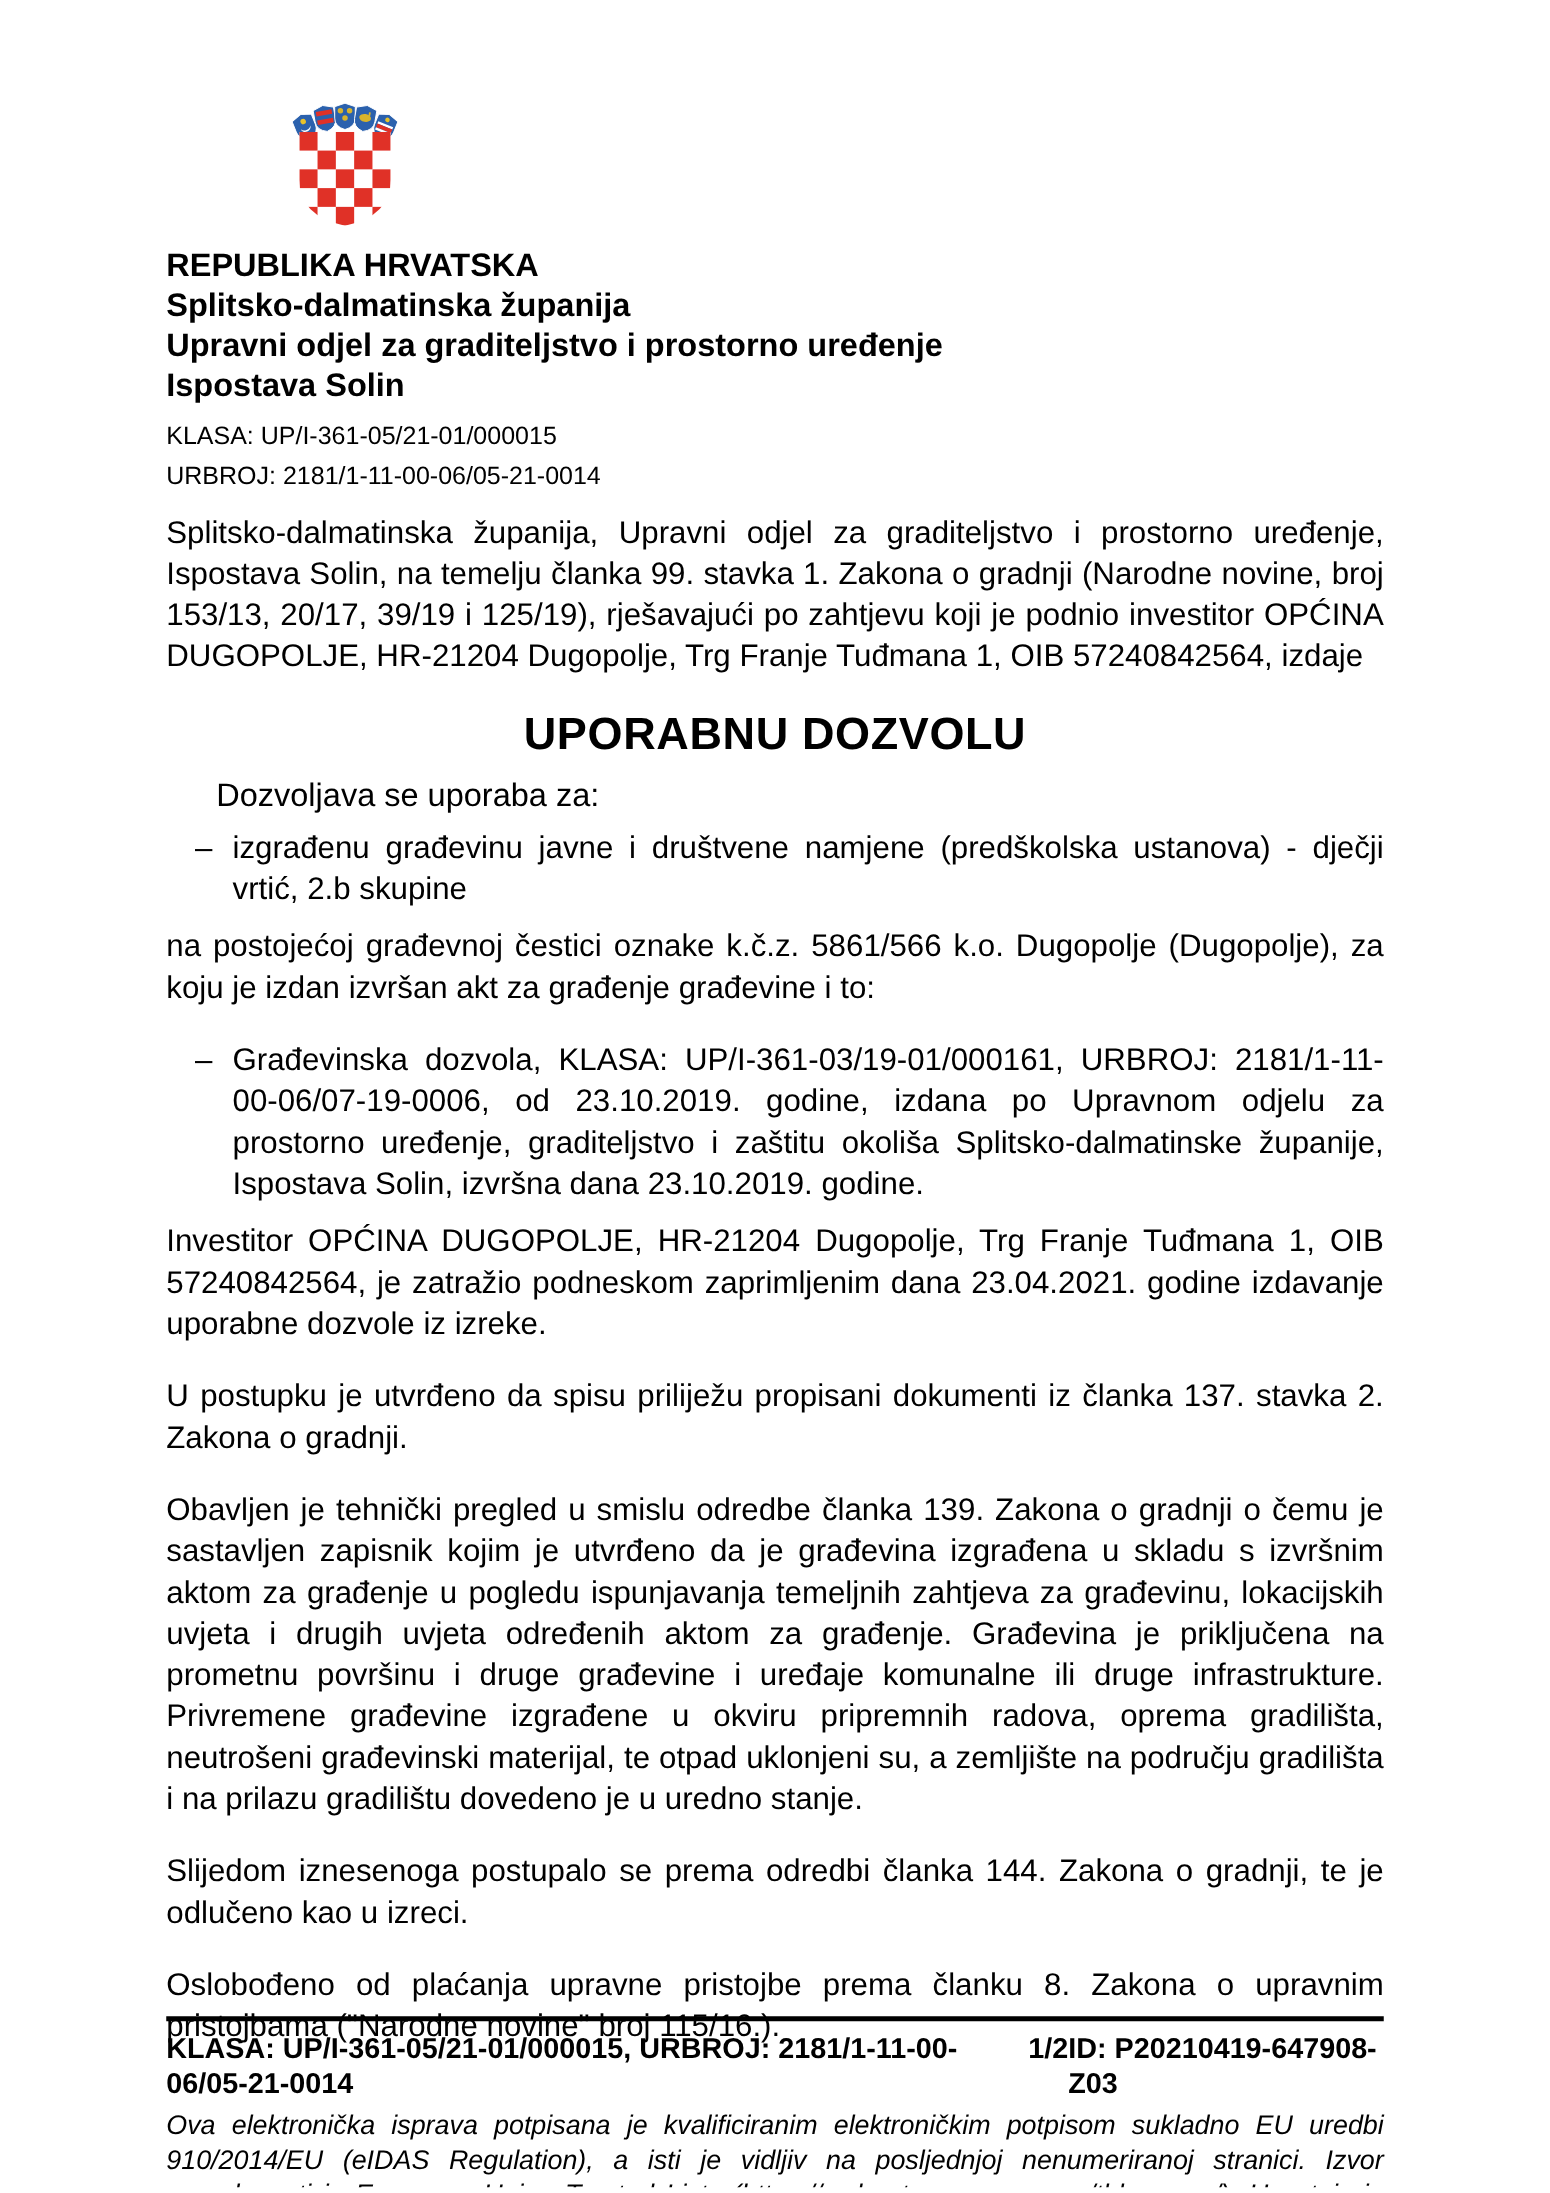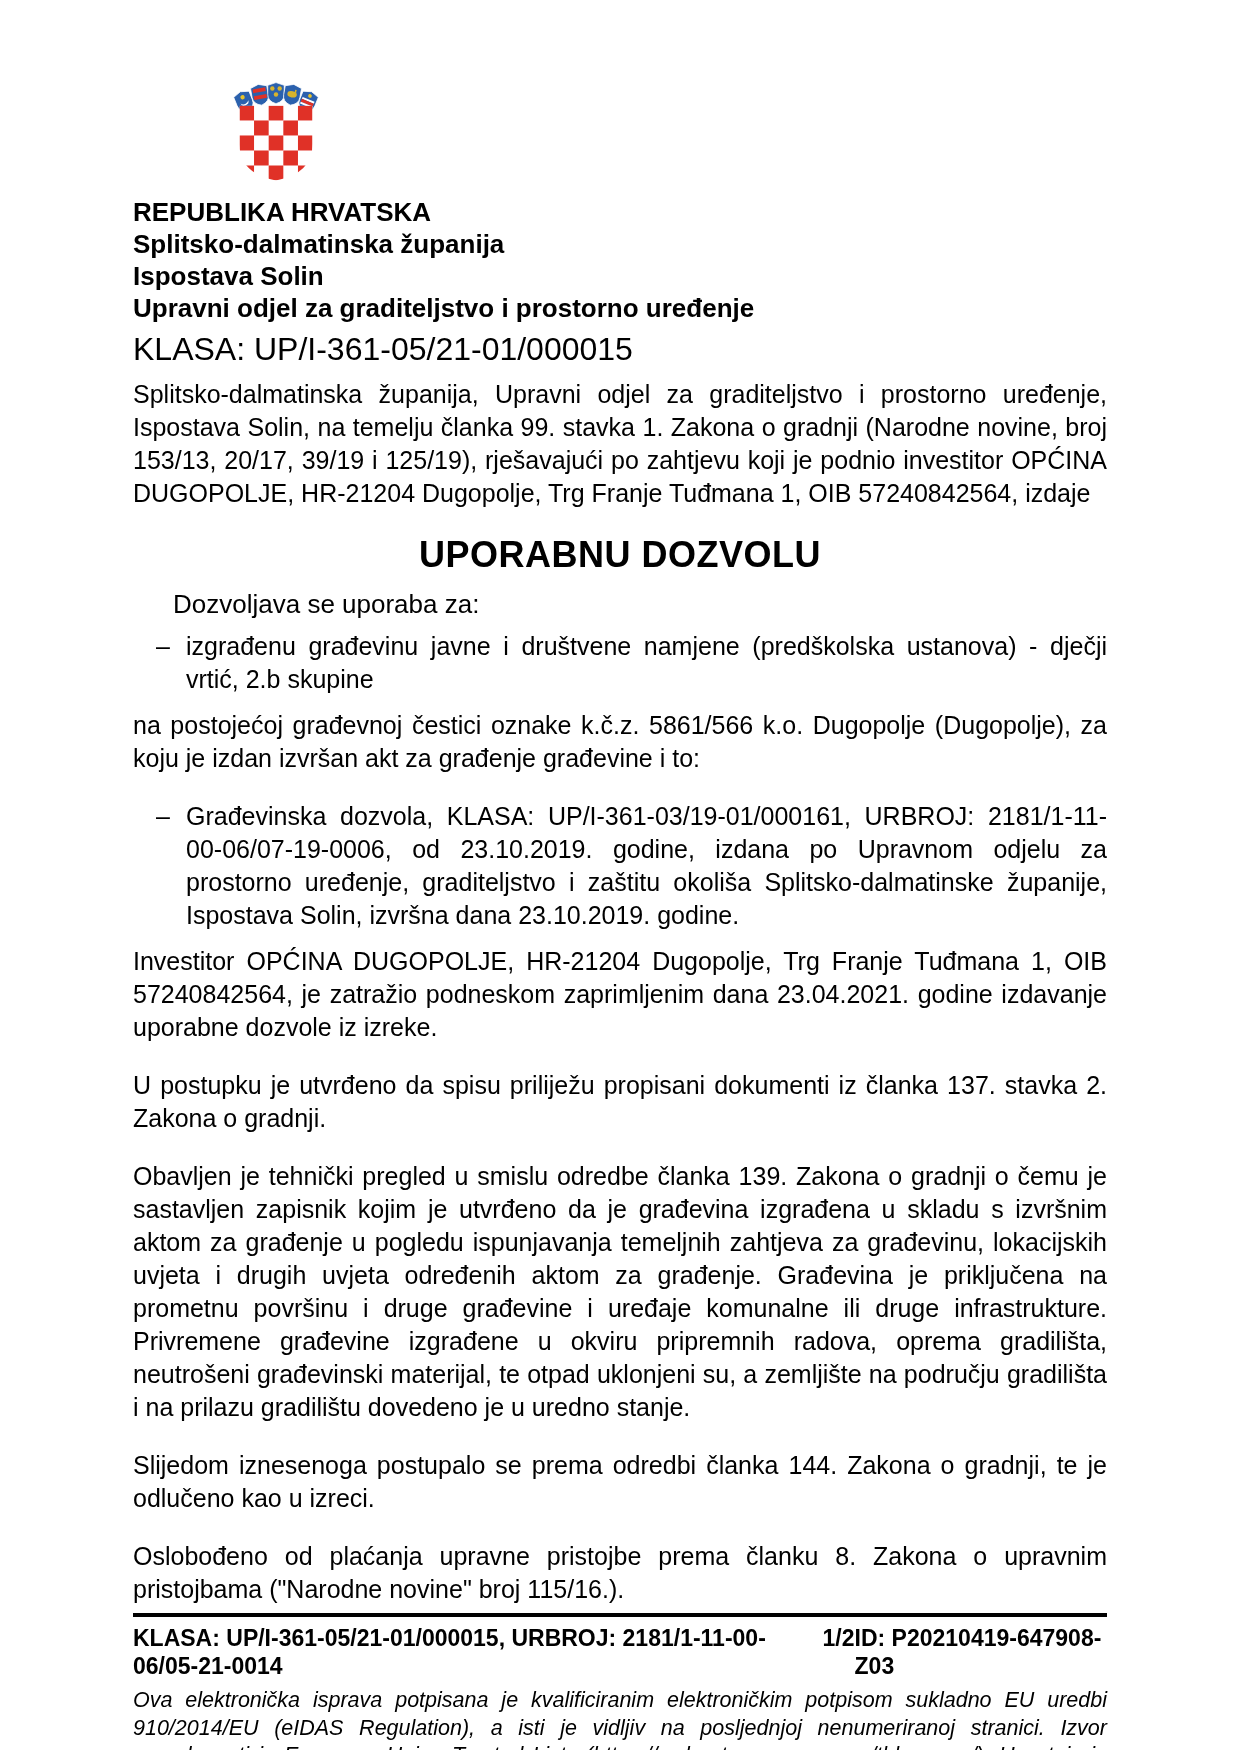--- a/index.html
+++ b/index.html
@@ -7,21 +7,21 @@
     position:relative;
     width:1240px; height:1750px;
     background:#ffffff;
     color:#000000;
     font-family:"Liberation Sans","DejaVu Sans",sans-serif;
     overflow:hidden;
   }
   .content { position:absolute; left:133px; top:78px; width:974px; }
   .coa { margin-left:97px; width:92px; height:108px; }
   .org-block { margin-top:10px; font-weight:bold; font-size:26px; line-height:32px; }
-  .meta-block { margin-top:9px; font-size:32px; line-height:32px; }
+  .meta-block { margin-top:9px; font-size:20px; line-height:32px; }
   .par { margin-top:13px; font-size:25px; line-height:33px; text-align:justify; }
   .doc-title { margin-top:5px; font-size:36px; font-weight:bold; text-align:center; line-height:40px; letter-spacing:0.5px; }
   .lead { margin-top:13px; font-size:26px; line-height:33px;margin-left:40px; }
   .list-item { margin-top:9px; display:flex; font-size:25px; line-height:33px; }
   .dash { flex:0 0 30px; margin-left:23px; }
   .item-text { flex:1; text-align:justify; }
   .section-heading { margin-top:23px; font-size:26px; font-weight:bold; text-align:center; line-height:40px; letter-spacing:0.5px; }
   .footer { position:absolute; left:133px; width:974px; top:1613px; border-top:4px solid #000000; }
   .footer-row { display:flex; justify-content:space-between; align-items:baseline; font-weight:bold; font-size:23px; line-height:28px; margin-top:7px; }
   .disclaimer { margin-top:7px; font-style:italic; font-size:21.5px; line-height:27.5px; text-align:justify; }
@@ -89,26 +89,27 @@
               <rect x="42" y="95.6" width="16" height="16.4"></rect>
               <rect x="74" y="95.6" width="16" height="16.4"></rect>
           </g>
         </g>
       </svg>
     </div>
 
     <div class="org-block">
       <div>REPUBLIKA HRVATSKA</div>
       <div>Splitsko-dalmatinska županija</div>
+      <div>Upravni odjel za graditeljstvo i prostorno uređenje</div>
       <div>Ispostava Solin</div>
-      <div>Upravni odjel za graditeljstvo i prostorno uređenje</div>
     </div>
 
     <div class="meta-block">
       <div>KLASA: UP/I-361-05/21-01/000015</div>
+      <div>URBROJ: 2181/1-11-00-06/05-21-0014</div>
     </div>
 
     <p class="par">Splitsko-dalmatinska županija, Upravni odjel za graditeljstvo i prostorno uređenje, Ispostava Solin, na temelju članka 99. stavka 1. Zakona o gradnji (Narodne novine, broj 153/13, 20/17, 39/19 i 125/19), rješavajući po zahtjevu koji je podnio investitor OPĆINA DUGOPOLJE, HR-21204 Dugopolje, Trg Franje Tuđmana 1, OIB 57240842564, izdaje</p>
 
     <div class="doc-title">UPORABNU DOZVOLU</div>
 
     <div class="lead">Dozvoljava se uporaba za:</div>
 
     <div class="list-item">
       <span class="dash">–</span>

